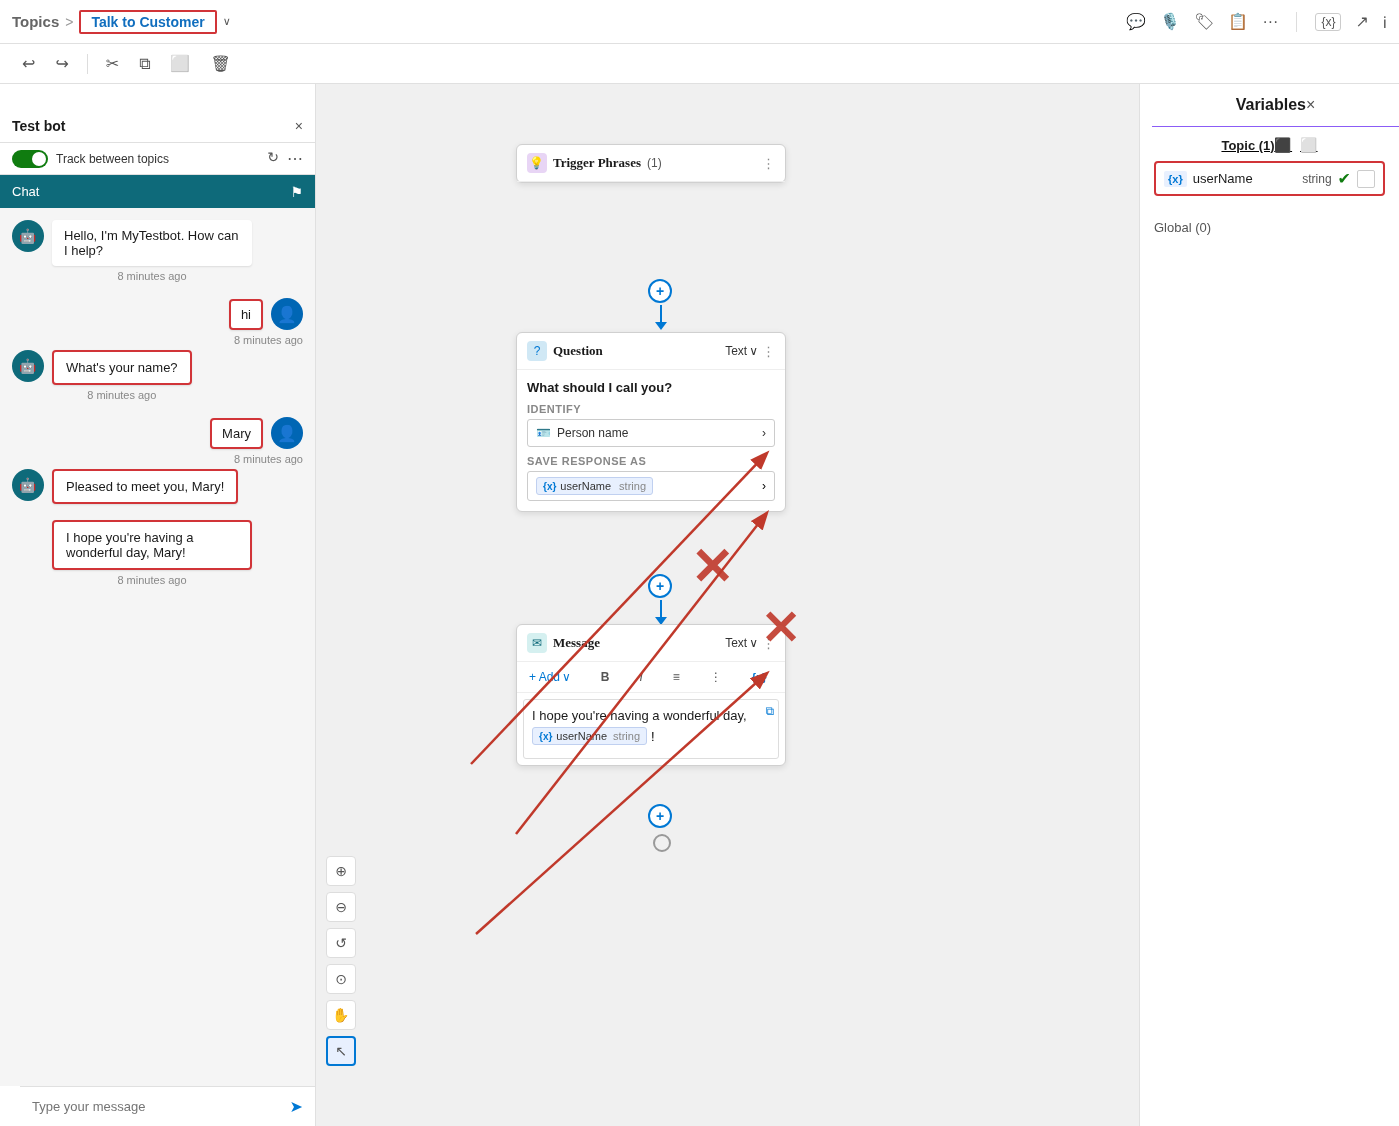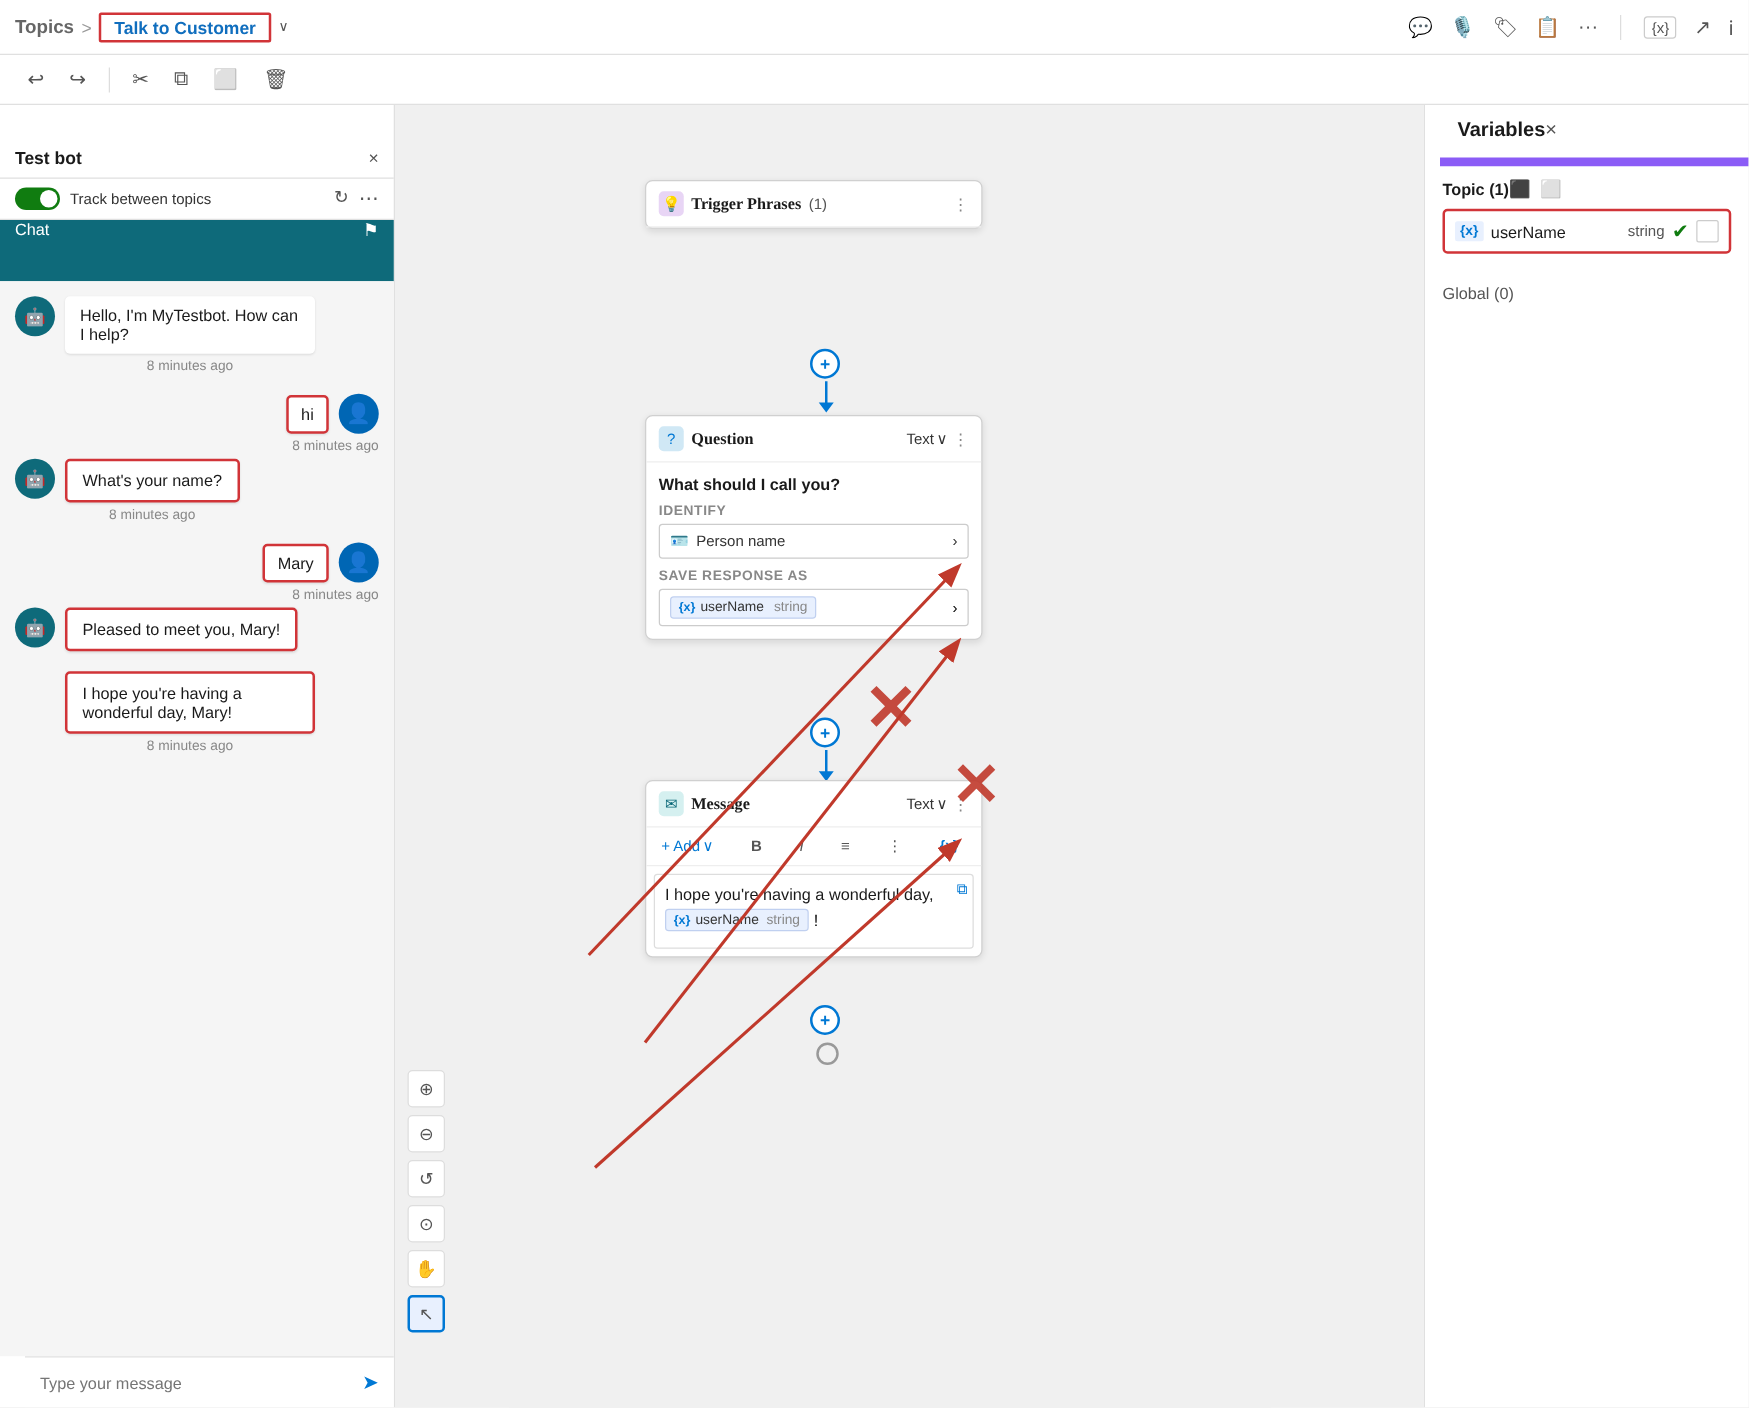--- a/index.html
+++ b/index.html
@@ -54,22 +54,22 @@
       position: relative; cursor: pointer;
     }
     .toggle-knob {
       width: 14px; height: 14px; background: #fff; border-radius: 50%;
       position: absolute; top: 2px; right: 2px;
     }
     .track-label { font-size: 12px; color: #333; flex: 1; }
     .track-icons { display: flex; gap: 8px; }
 
     .chat-tab-bar {
-      display: flex; justify-content: space-between;
-      background: #0e6a7a; padding: 0 12px; height: 49px;
+      display: flex; align-items: center; justify-content: space-between;
+      background: #0e6a7a; padding: 16px 12px; height: 33px;
     }
     .chat-tab { color: #fff; font-size: 13px; font-weight: 500; }
     .chat-tab-icon { color: #fff; font-size: 14px; }
 
     .chat-messages { flex: 1; overflow-y: auto; padding: 12px; background: #f5f5f5; }
 
     .bot-msg { display: flex; gap: 8px; margin-bottom: 16px; }
     .bot-avatar {
       width: 32px; height: 32px; background: #0e6a7a; border-radius: 50%;
       display: flex; align-items: center; justify-content: center;
@@ -192,33 +192,34 @@
       cursor: pointer; color: #555; font-size: 14px;
     }
     .canvas-tool-btn.active { border: 2px solid #0078d4; background: #e8f0fe; }
 
     
     .variables-panel {
       width: 260px; background: #fff; border-left: 1px solid #e0e0e0;
       display: flex; flex-direction: column; flex-shrink: 0;
     }
     .var-panel-header {
-      display: flex; align-items: center; justify-content: flex-start;
-      padding: 12px 14px; border-bottom: 7px solid #8b5cf6; margin-left: 12px;
+      display: flex; align-items: center; justify-content: center;
+      padding: 12px 14px; border-bottom: 1px solid #8b5cf6; margin-left: 12px;
     }
     .var-panel-title { font-size: 16px; font-weight: 600; color: #1a1a1a; }
     .var-panel-close { color: #555; cursor: pointer; font-size: 16px; }
     .var-tabs { display: flex; padding: 8px 14px; border-bottom: 1px solid #e0e0e0; gap: 12px; align-items: center; justify-content: space-between; }
     .var-tab { font-size: 13px; color: #0078d4; cursor: pointer; border-bottom: 2px solid #0078d4; padding-bottom: 2px; }
     .var-search-icon { color: #555; cursor: pointer; }
 
     .var-section { padding: 10px 14px; }
     .var-section-header {
-      display: flex; align-items: center; justify-content: flex-start;
+      display: flex; align-items: center; justify-content: center;
       margin-bottom: 8px;
+      text-decoration: underline;
     }
     .var-section-title { font-size: 13px; font-weight: 600; color: #1a1a1a; }
     .var-section-icons { display: flex; gap: 8px; }
     .var-section-icon { color: #555; cursor: pointer; font-size: 14px; }
 
     .var-item {
       display: flex; align-items: center; gap: 6px;
       border: 2px solid #d13438; border-radius: 4px; padding: 6px 8px;
       margin-bottom: 6px;
     }

